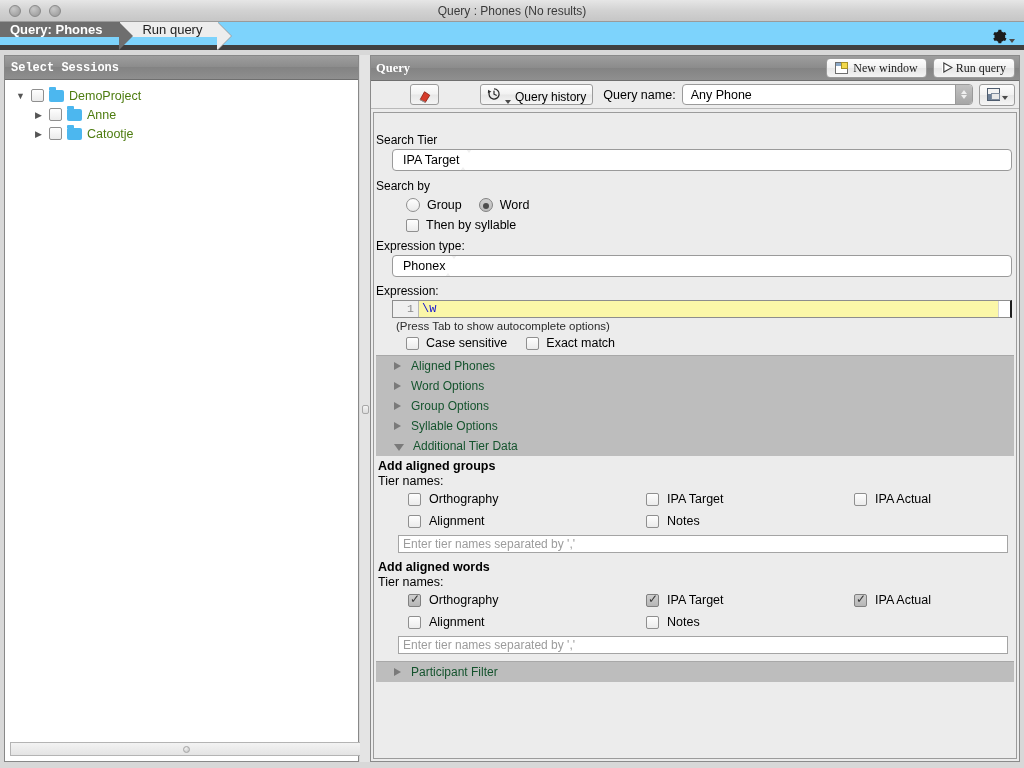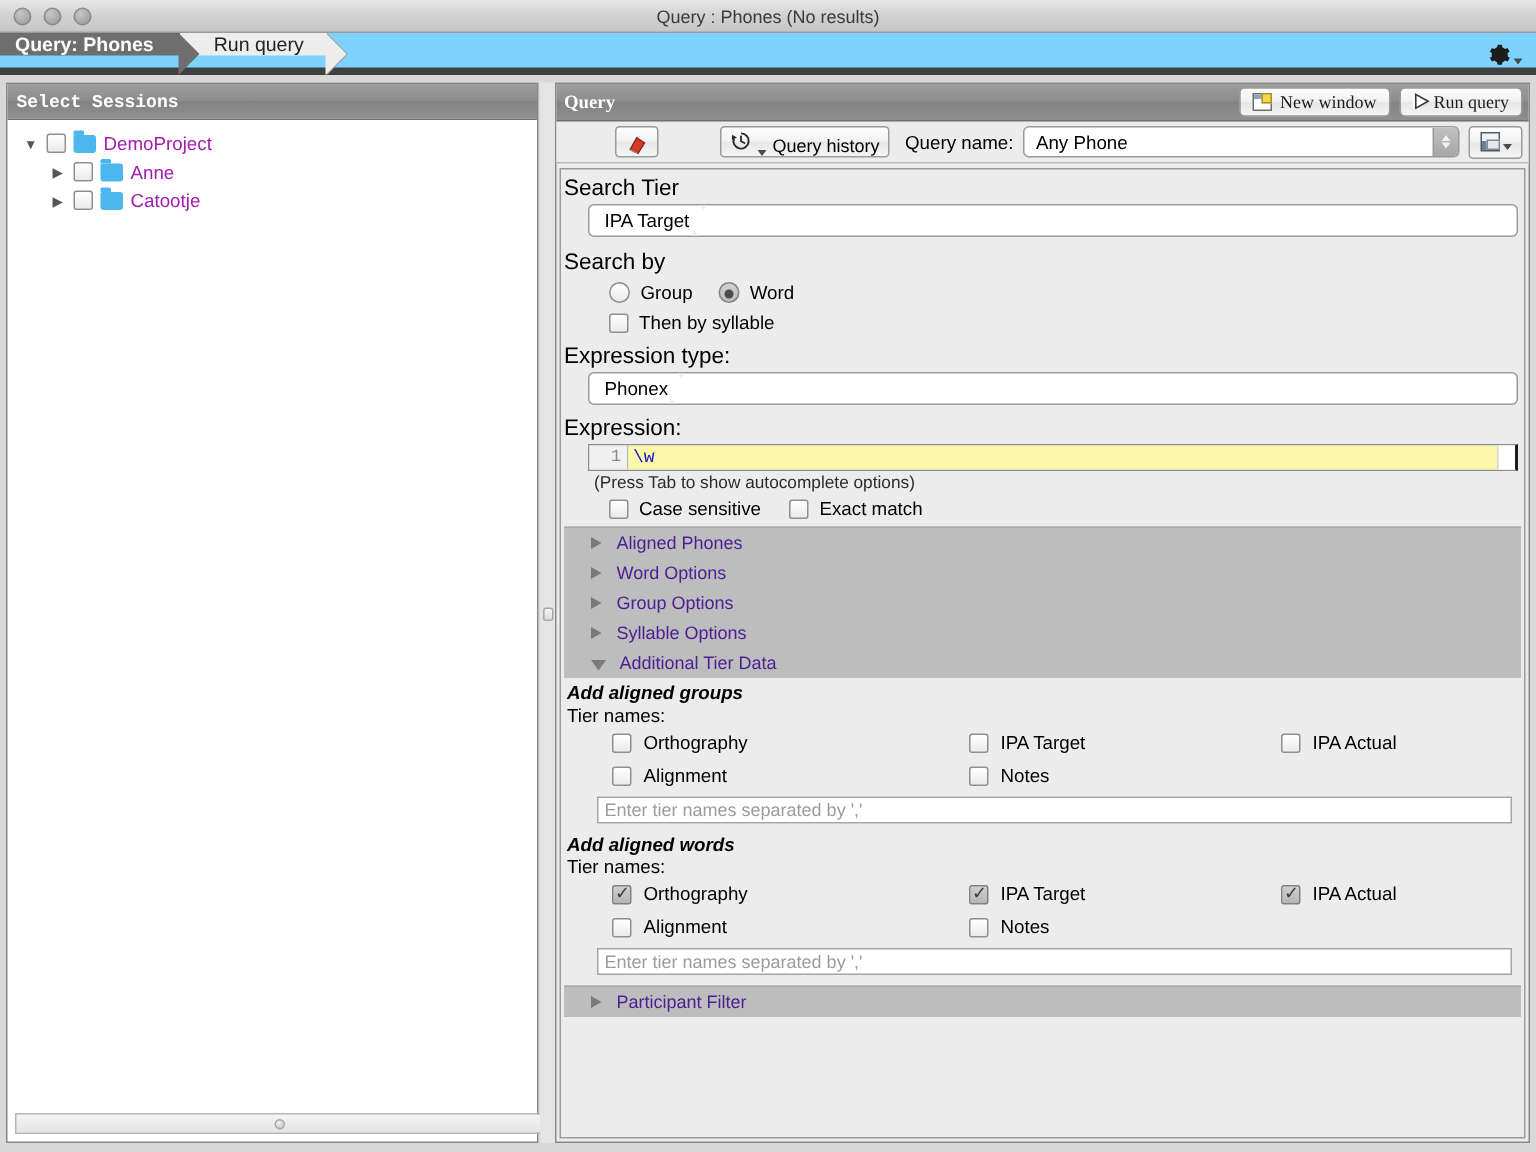--- a/index.html
+++ b/index.html
@@ -131,21 +131,21 @@
   }
   .folder {
     width: 15px; height: 12px; flex: 0 0 15px;
     background: #4cb7ef; border-radius: 1px 2px 2px 2px;
     position: relative;
   }
   .folder::before {
     content: ""; position: absolute; left: 0; top: -3px;
     width: 7px; height: 3px; background: #4cb7ef; border-radius: 1px 1px 0 0;
   }
-  .tree-label { color: #a21caf; }
+  .tree-label { color: #4d7c0f; }
 
   .left-resize {
     position: absolute; left: 5px; bottom: 5px; width: 352px; height: 14px;
     background: linear-gradient(to bottom, #f3f3f3, #e4e4e4);
     border: 1px solid #b4b4b4;
     display: flex; align-items: center; justify-content: center;
   }
   .left-resize .nub {
     width: 7px; height: 7px; border-radius: 50%;
     background: radial-gradient(circle at 35% 30%, #f2f2f2, #c0c0c0);
@@ -278,21 +278,21 @@
     width: 7px; height: 5px; background: #e8e8e8; border: 1px solid #7e8b9c;
   }
 
   
   .form-area {
     position: absolute; left: 2px; top: 56px; right: 2px; bottom: 2px;
     background: #ececec;
     border: 1px solid #9b9b9b;
     overflow: hidden;
   }
-  .fld-label { font-size: 15px; margin: 4px 0 2px 2px; }
+  .fld-label { font-size: 12px; margin: 20px 0 2px 2px; }
   .select-box {
     margin: 0 4px 0 18px;
     height: 22px; background: #fff;
     border: 1px solid #9a9a9a; border-radius: 4px;
     display: flex; align-items: center; padding-left: 10px;
     font-size: 12.5px; position: relative; overflow: hidden;
   }
   .radio-row {
     display: flex; align-items: center; gap: 7px;
     margin: 5px 0 0 32px; font-size: 12.5px;
@@ -345,40 +345,40 @@
 
   
   .collapse-group {
     margin: 5px 2px 0 2px;
     background: #bdbdbd;
     border-top: 1px solid #a8a8a8;
   }
   .collapse-row {
     height: 20px; display: flex; align-items: center;
     padding-left: 18px; gap: 9px;
-    font-size: 12px; color: #4c1d95;
+    font-size: 12px; color: #14532d;
     cursor: pointer;
   }
   .tri {
     width: 0; height: 0; flex: 0 0 8px;
     border-left: 7px solid #7a7a7a;
     border-top: 4.5px solid transparent;
     border-bottom: 4.5px solid transparent;
   }
   .tri.open {
     border-left: 5px solid transparent;
     border-right: 5px solid transparent;
     border-top: 7px solid #7a7a7a;
     border-bottom: 0;
     margin-top: 3px;
   }
 
   
   .section { padding: 0 2px; background: #ececec; }
-  .sec-title { font-weight: bold; font-size: 12.5px; margin: 3px 0 0 2px; font-style: italic; }
+  .sec-title { font-weight: bold; font-size: 12.5px; margin: 3px 0 0 2px; }
   .sec-sub { font-size: 12.5px; margin: 1px 0 0 2px; }
   .cb-grid {
     display: grid;
     grid-template-columns: 238px 208px auto;
     margin-left: 32px; margin-top: 4px;
     row-gap: 8px;
   }
   .cb-cell { display: flex; align-items: center; gap: 8px; font-size: 12.5px; }
   .tier-input {
     margin: 7px 6px 0 22px;

